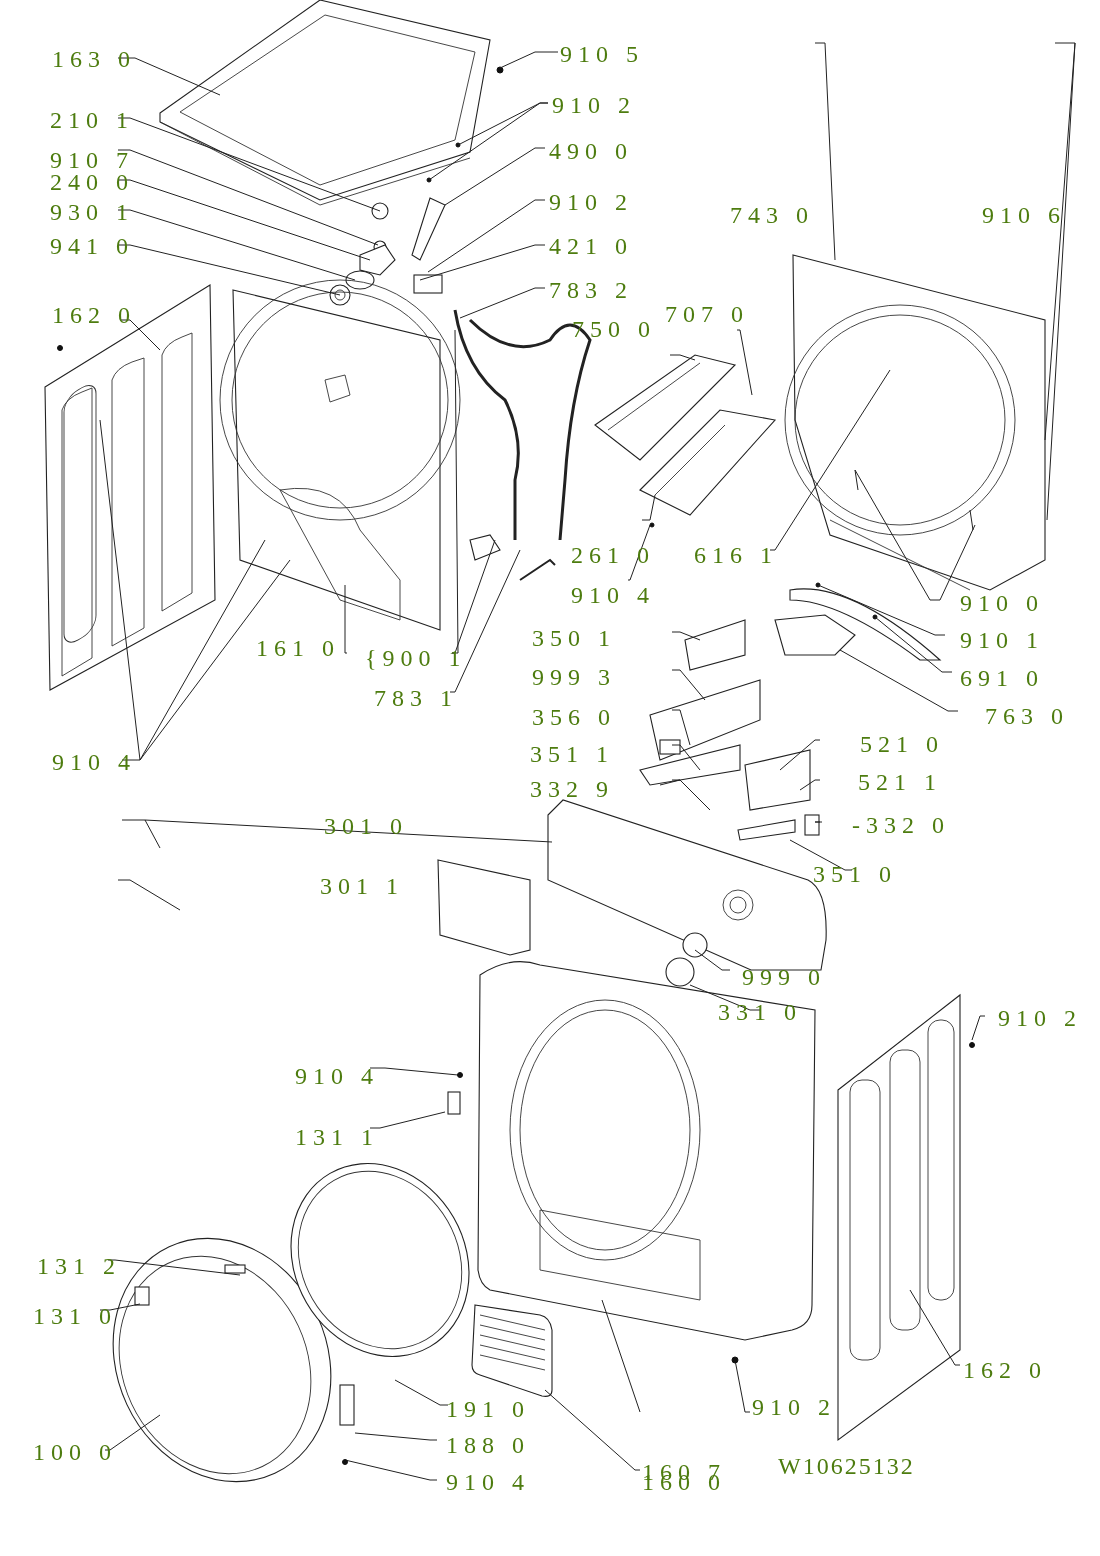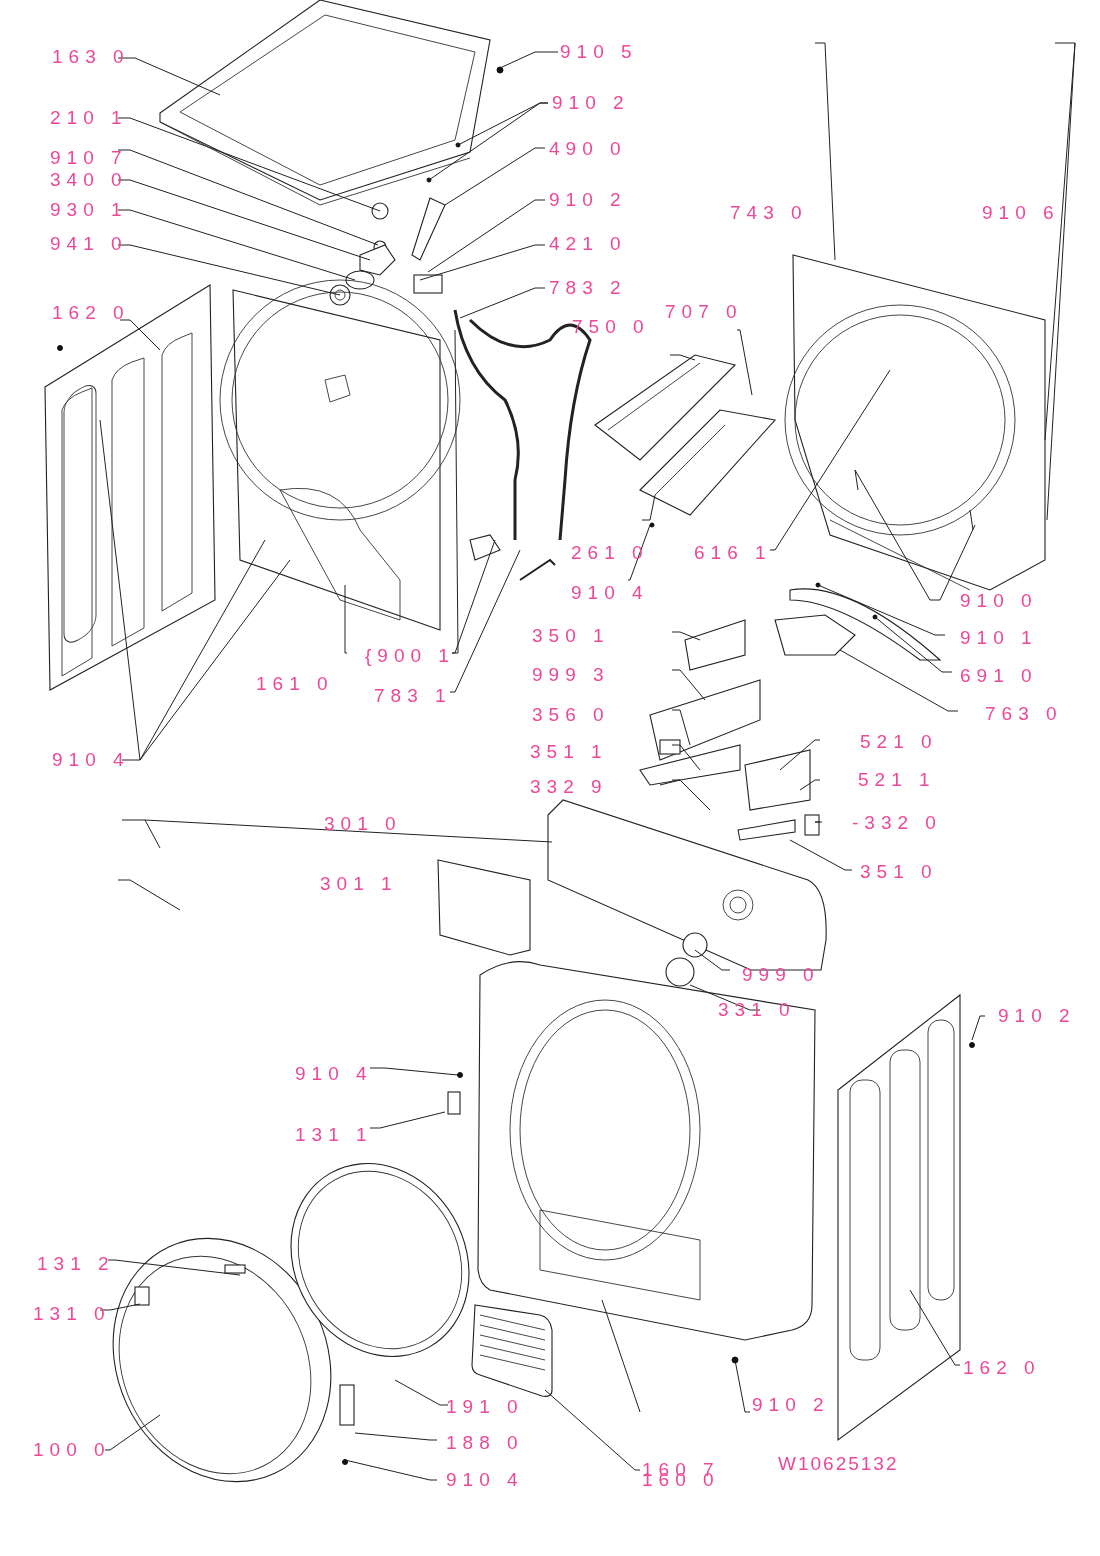--- a/index.html
+++ b/index.html
@@ -1,20 +1,20 @@
 <!DOCTYPE html>
 <html><head>
 <meta charset="utf-8">
 <style>
   html, body { margin:0; padding:0; background:#fff; }
   body { width:1100px; height:1556px; position:relative; overflow:hidden;
          font-family:"DejaVu Sans", sans-serif; color:#333; }
   #diagram { position:absolute; left:0; top:0; width:1100px; height:1556px; }
-  .lbl { position:absolute; font-family:Liberation Sans, sans-serif; font-size:19px;
-         font-weight:200; letter-spacing:6px; color:#ec4899; white-space:nowrap; line-height:1; }
+  .lbl { position:absolute; font-family:Liberation Serif, serif; font-size:24px;
+         font-weight:200; letter-spacing:6px; color:#4d7c0f; white-space:nowrap; line-height:1; }
   .docnum { letter-spacing:2px; }
   svg .ln { stroke:#222; stroke-width:1; fill:none; }
   svg .pt { stroke:#222; stroke-width:1.1; fill:#fff; }
   svg .pt2 { stroke:#333; stroke-width:0.9; fill:none; }
   svg .dk { fill:#111; stroke:#111; }
 </style>
 </head>
 <body>
 
 <div id="diagram">
@@ -215,52 +215,52 @@
   </g>
 </svg>
 
 
 <span class="lbl" style="left:52px;top:47px">163 0</span>
 <span class="lbl" style="left:560px;top:42px">910 5</span>
 <span class="lbl" style="left:552px;top:93px">910 2</span>
 <span class="lbl" style="left:50px;top:108px">210 1</span>
 <span class="lbl" style="left:50px;top:148px">910 7</span>
 <span class="lbl" style="left:549px;top:139px">490 0</span>
-<span class="lbl" style="left:50px;top:170px">340 0</span>
+<span class="lbl" style="left:50px;top:170px">240 0</span>
 <span class="lbl" style="left:549px;top:190px">910 2</span>
 <span class="lbl" style="left:50px;top:200px">930 1</span>
 <span class="lbl" style="left:549px;top:234px">421 0</span>
 <span class="lbl" style="left:50px;top:234px">941 0</span>
 <span class="lbl" style="left:549px;top:278px">783 2</span>
 <span class="lbl" style="left:730px;top:203px">743 0</span>
 <span class="lbl" style="left:982px;top:203px">910 6</span>
 <span class="lbl" style="left:52px;top:303px">162 0</span>
 <span class="lbl" style="left:665px;top:302px">707 0</span>
 <span class="lbl" style="left:572px;top:317px">750 0</span>
 <span class="lbl" style="left:571px;top:543px">261 0</span>
 <span class="lbl" style="left:694px;top:543px">616 1</span>
 <span class="lbl" style="left:571px;top:583px">910 4</span>
 <span class="lbl" style="left:960px;top:591px">910 0</span>
 <span class="lbl" style="left:960px;top:628px">910 1</span>
 <span class="lbl" style="left:960px;top:666px">691 0</span>
-<span class="lbl" style="left:256px;top:674px">161 0</span>
+<span class="lbl" style="left:256px;top:636px">161 0</span>
 <span class="lbl" style="left:365px;top:646px">{900 1</span>
 <span class="lbl" style="left:374px;top:686px">783 1</span>
 <span class="lbl" style="left:985px;top:704px">763 0</span>
 <span class="lbl" style="left:52px;top:750px">910 4</span>
 <span class="lbl" style="left:532px;top:626px">350 1</span>
 <span class="lbl" style="left:532px;top:665px">999 3</span>
 <span class="lbl" style="left:532px;top:705px">356 0</span>
 <span class="lbl" style="left:860px;top:732px">521 0</span>
 <span class="lbl" style="left:530px;top:742px">351 1</span>
 <span class="lbl" style="left:858px;top:770px">521 1</span>
 <span class="lbl" style="left:530px;top:777px">332 9</span>
 <span class="lbl" style="left:324px;top:814px">301 0</span>
 <span class="lbl" style="left:852px;top:813px">-332 0</span>
-<span class="lbl" style="left:860px;top:862px">351 0</span>
+<span class="lbl" style="left:813px;top:862px">351 0</span>
 <span class="lbl" style="left:320px;top:874px">301 1</span>
 <span class="lbl" style="left:742px;top:965px">999 0</span>
 <span class="lbl" style="left:718px;top:1000px">331 0</span>
 <span class="lbl" style="left:998px;top:1006px">910 2</span>
 <span class="lbl" style="left:295px;top:1064px">910 4</span>
 <span class="lbl" style="left:295px;top:1125px">131 1</span>
 <span class="lbl" style="left:37px;top:1254px">131 2</span>
 <span class="lbl" style="left:33px;top:1304px">131 0</span>
 <span class="lbl" style="left:446px;top:1397px">191 0</span>
 <span class="lbl" style="left:642px;top:1470px">160 0</span>

